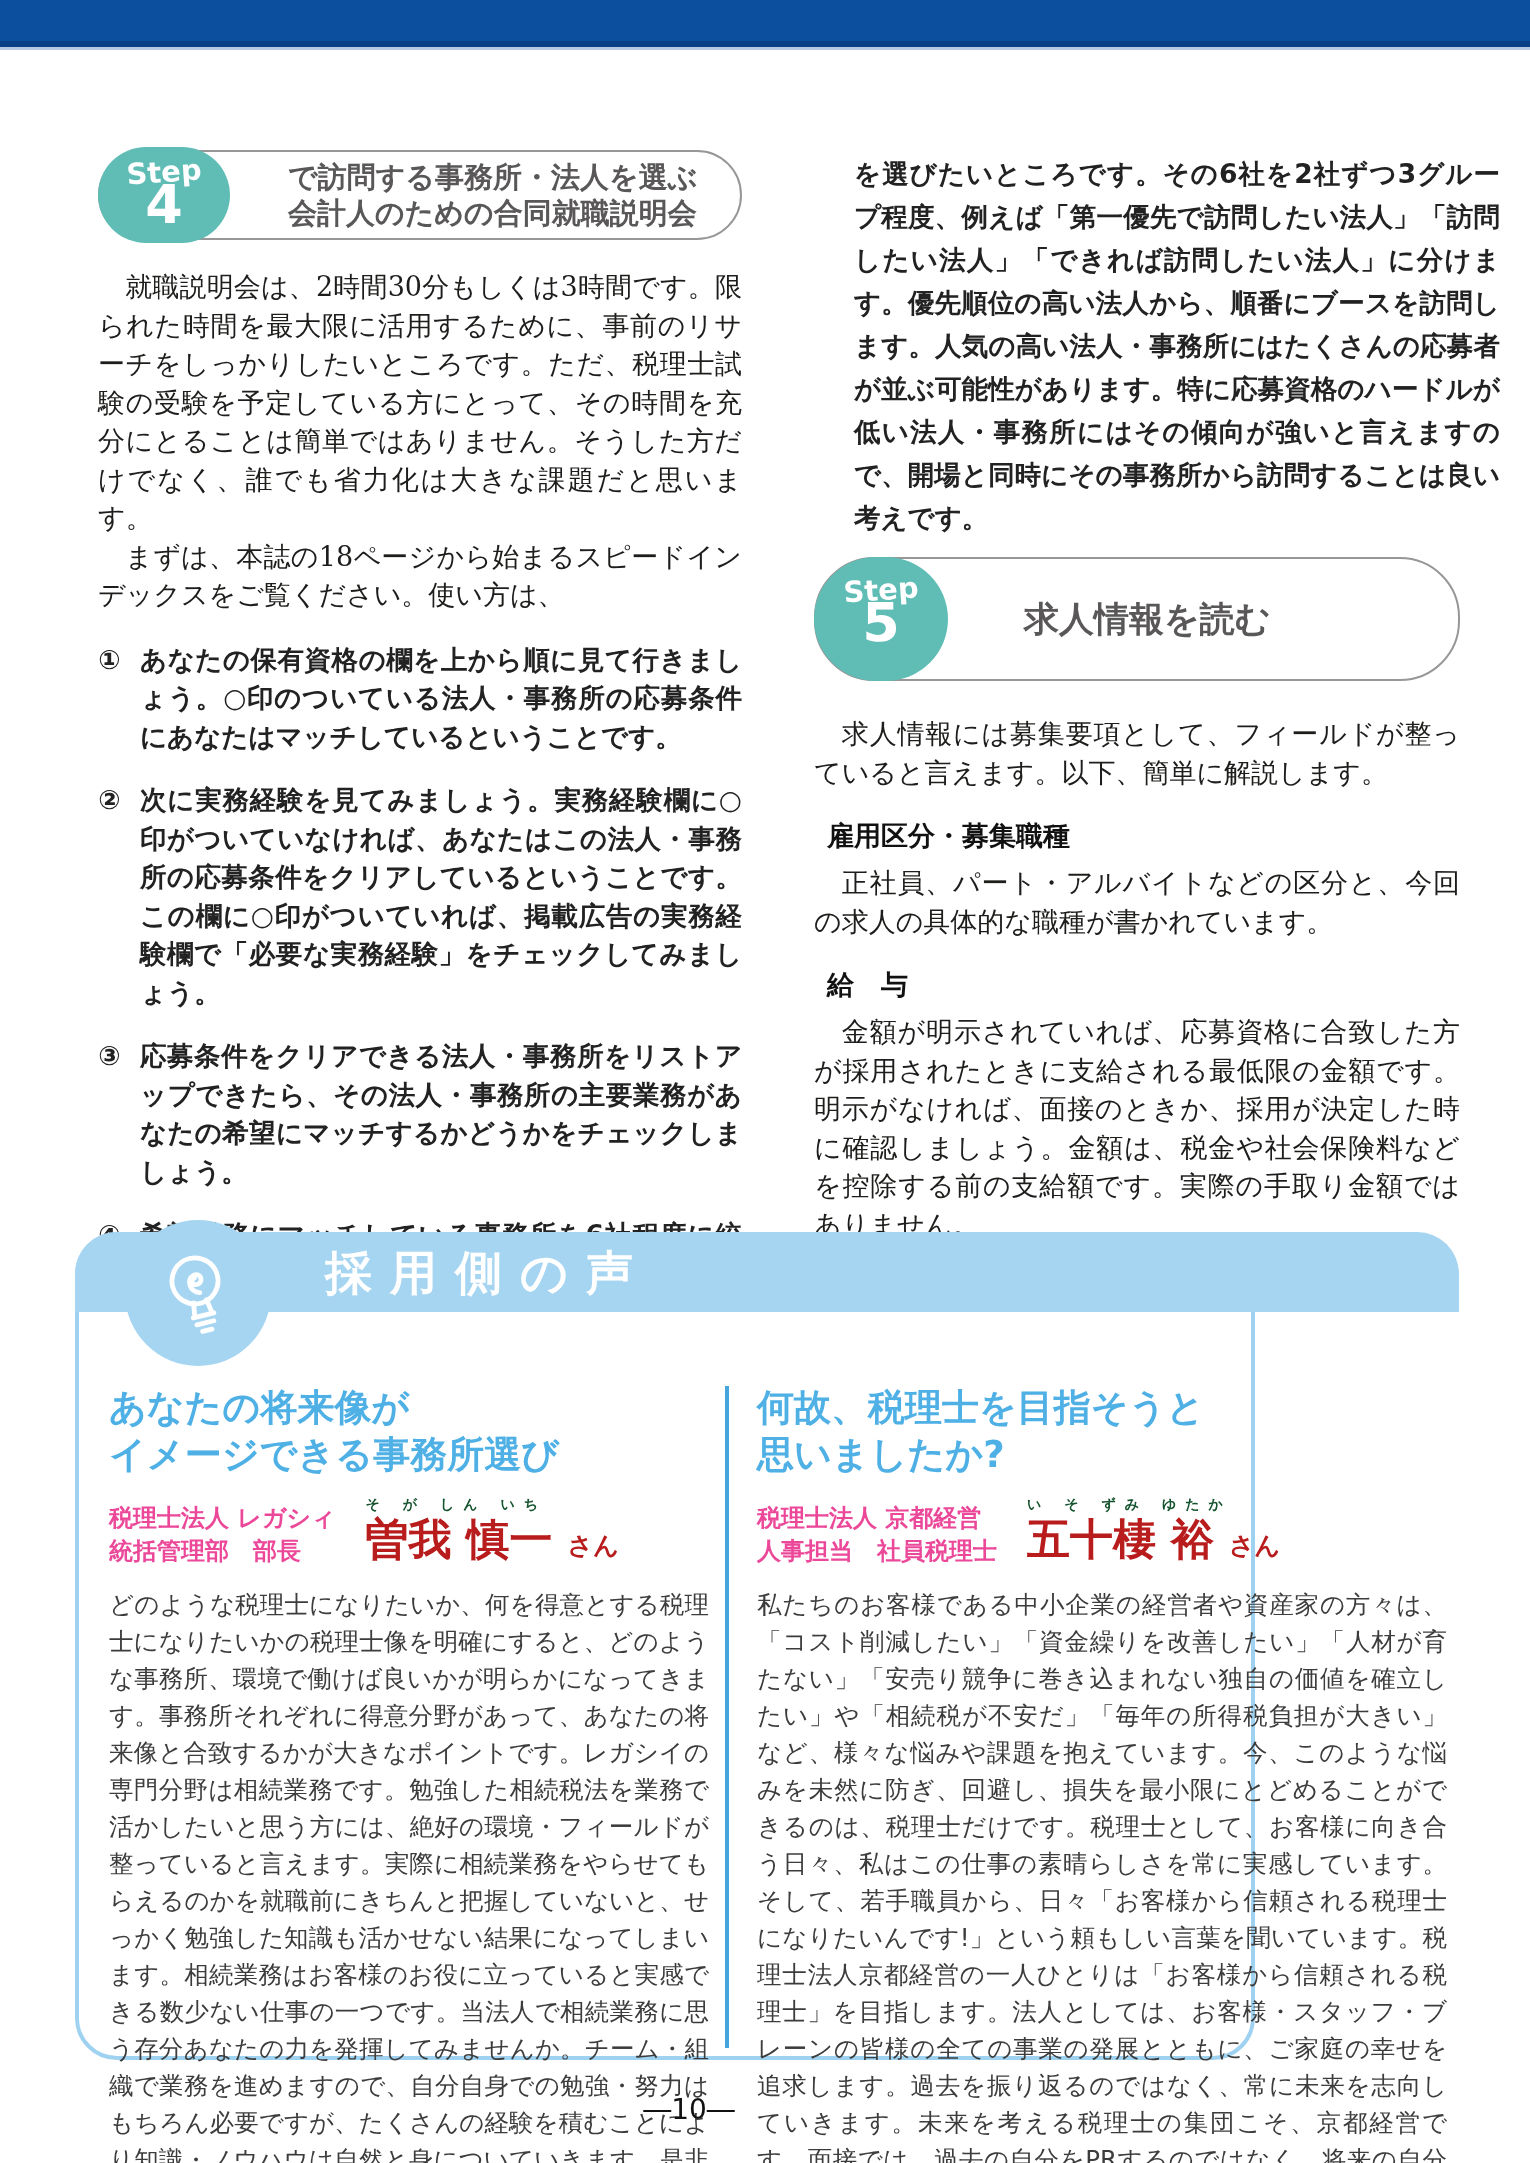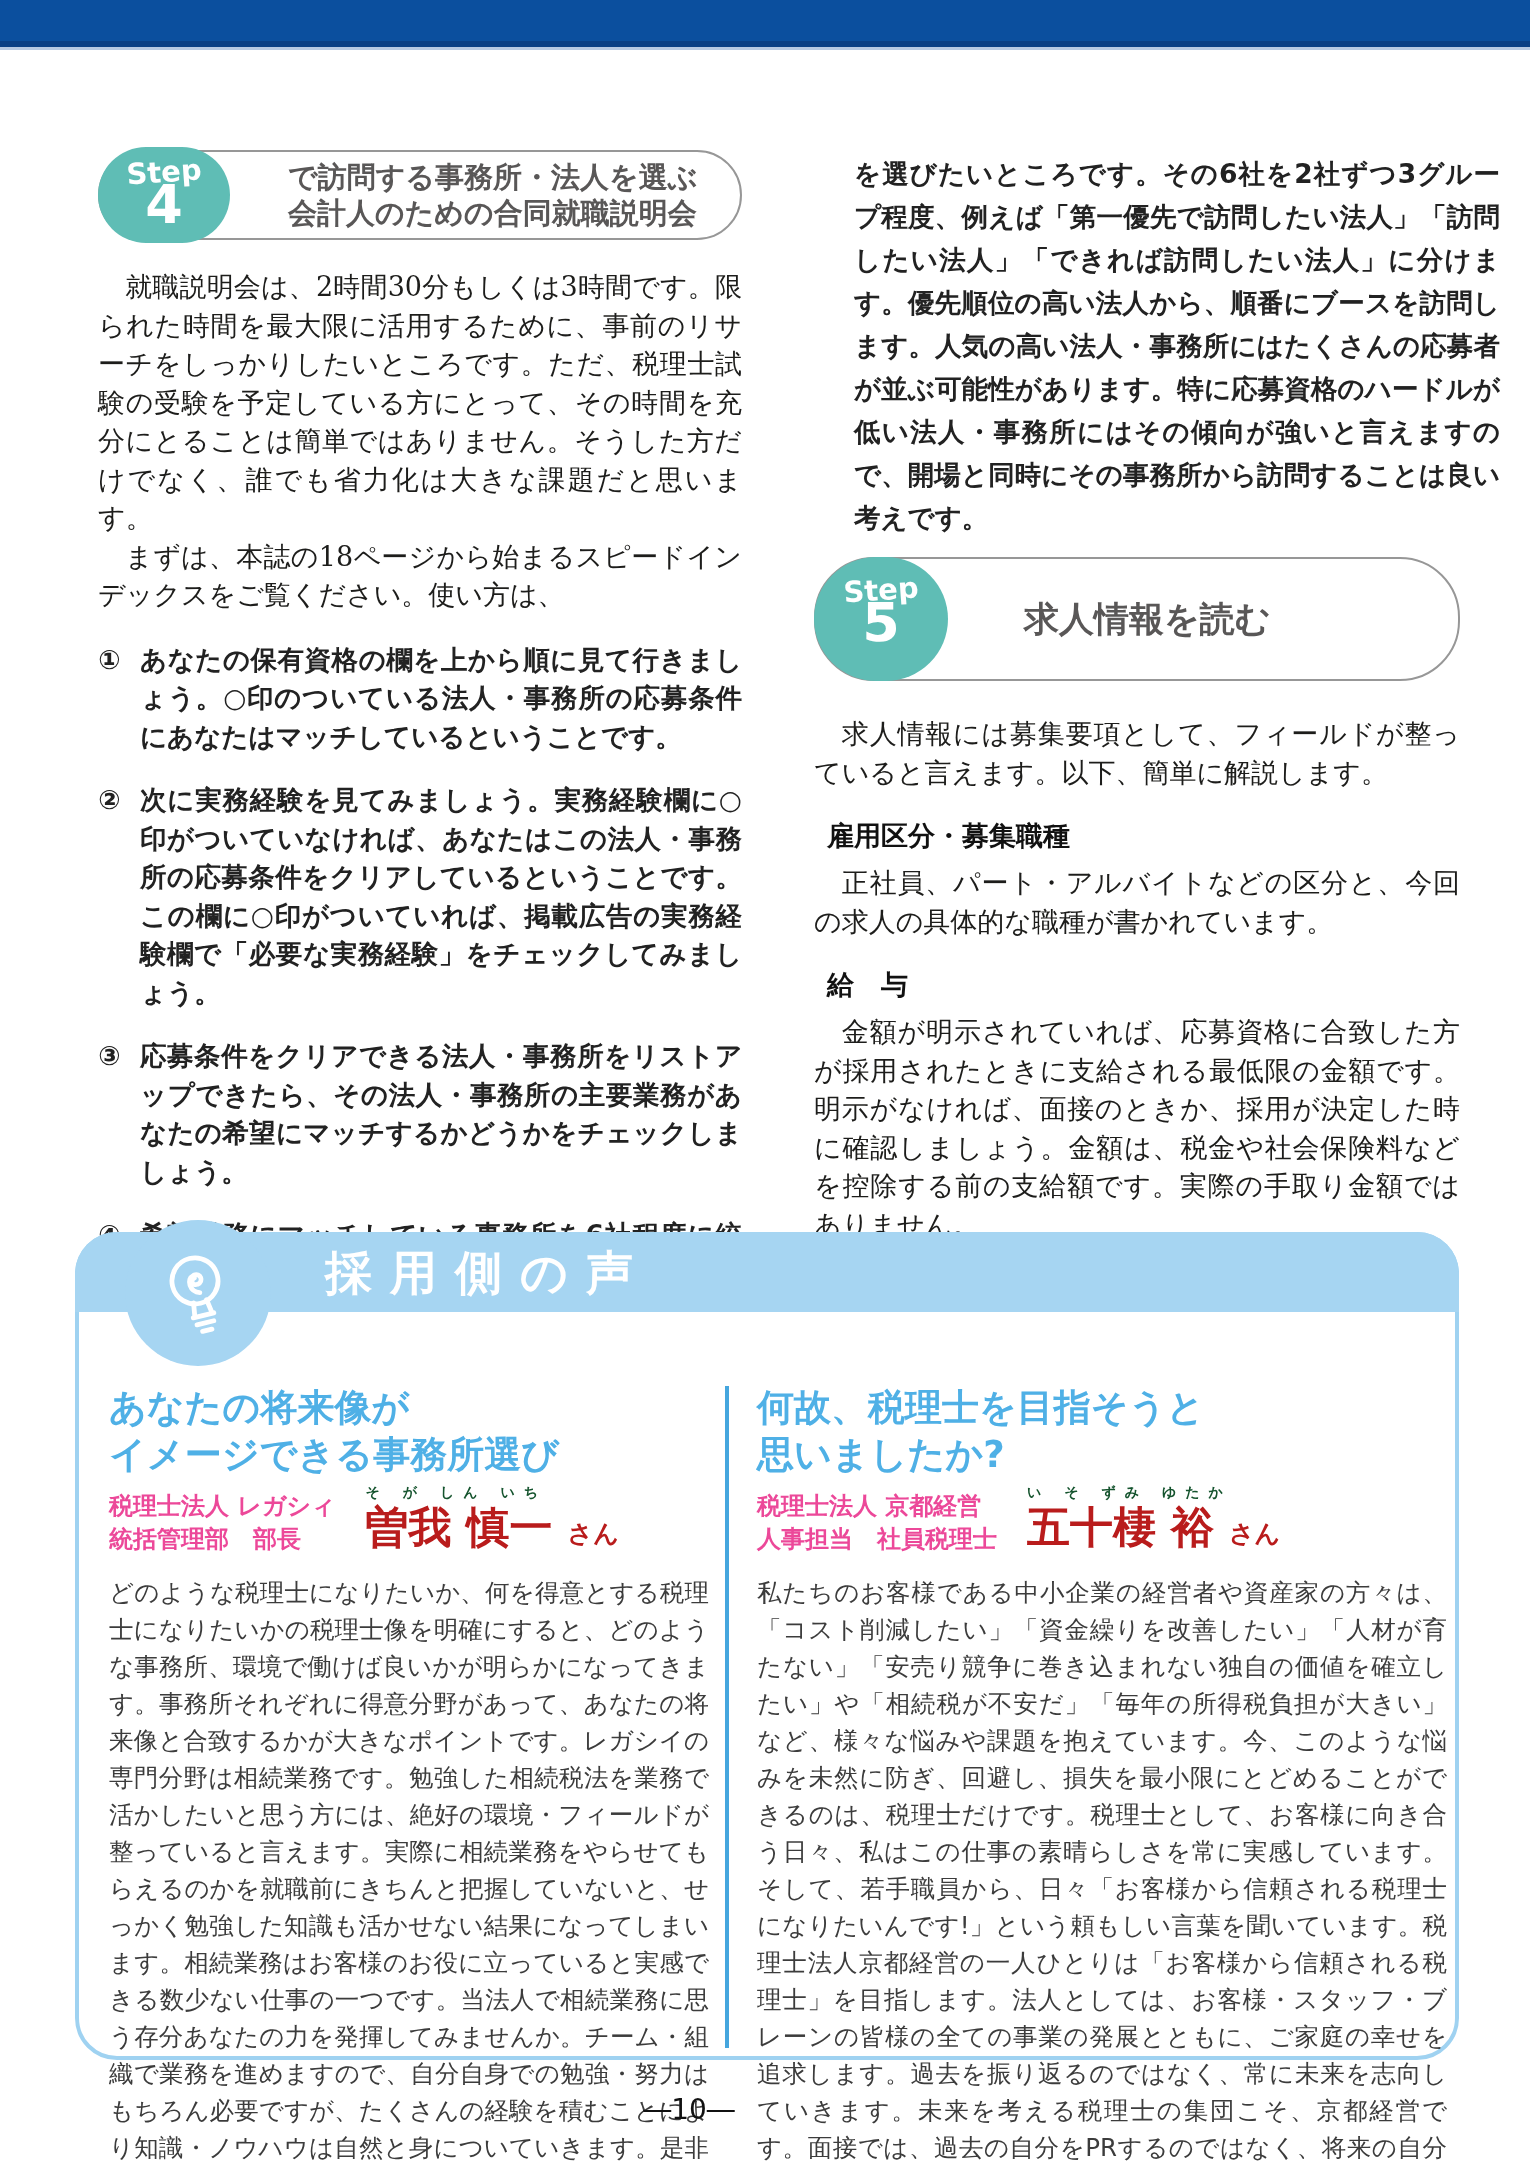--- a/index.html
+++ b/index.html
@@ -58,21 +58,21 @@
   .list-item  { display:flex; margin-bottom:25px; }
   .list-num   { flex:0 0 42px; font-size:26.5px; line-height:38.5px; font-weight:600; color:#222; }
   .list-text  { flex:1; font-size:26.5px; line-height:38.5px; font-weight:600; text-align:justify; color:#222; }
 
   
   #step5-body { position:absolute; left:814px; top:715px; width:646px; }
   .sec-heading { font-size:27px; font-weight:bold; color:#111; margin:26px 0 10px 13px; }
 
   
   #voices-box {
-    position:absolute; left:75px; top:1232px; width:1384px; height:828px;
+    position:absolute; left:75px; top:1232px; width:1180px; height:828px;
     border:4px solid #9fd2f1; border-radius:42px; background:#fff;
   }
   #voices-band {
     position:absolute; left:-4px; top:-4px; width:1384px; height:80px;
     background:#a6d5f2; border-radius:42px 42px 0 0;
   }
   #bulb-blob {
     position:absolute; left:46px; top:-16px; width:146px; height:146px;
     border-radius:50%; background:#a6d5f2;
     display:flex; align-items:center; justify-content:center;
@@ -81,21 +81,21 @@
     position:absolute; left:246px; top:6px;
     font-size:47px; font-weight:bold; color:#fff; letter-spacing:18px;
   }
   #voices-divider {
     position:absolute; left:646px; top:150px; width:4px; height:662px; background:#45a6de;
   }
   .voice-col { position:absolute; top:148px; }
   #voice-left  { left:30px;  width:600px; }
   #voice-right { left:678px; width:690px; }
 
-  .voice-heading { font-size:37px; line-height:47px; font-weight:bold; color:#4fb0e6; margin-bottom:6px; }
+  .voice-heading { font-size:37px; line-height:47px; font-weight:bold; color:#4fb0e6; margin-bottom:18px; }
   .author-row  { display:flex; align-items:flex-end; gap:30px; margin-bottom:18px; }
   .org-lines   { font-size:24px; line-height:33px; font-weight:bold; color:#ec4899; }
   .furigana    { font-size:14px; font-weight:bold; letter-spacing:9px; color:#14532d; margin-bottom:3px; }
   .big-name    { font-size:43px; line-height:44px; font-weight:bold; color:#b91c1c; }
   .name-suffix { font-size:25px; font-weight:bold; }
   .voice-body  { font-size:24.5px; line-height:37px; color:#3c3c3c; text-align:justify; }
 
   
   #page-number {
     position:absolute; left:0; top:2093px; width:1378px;

